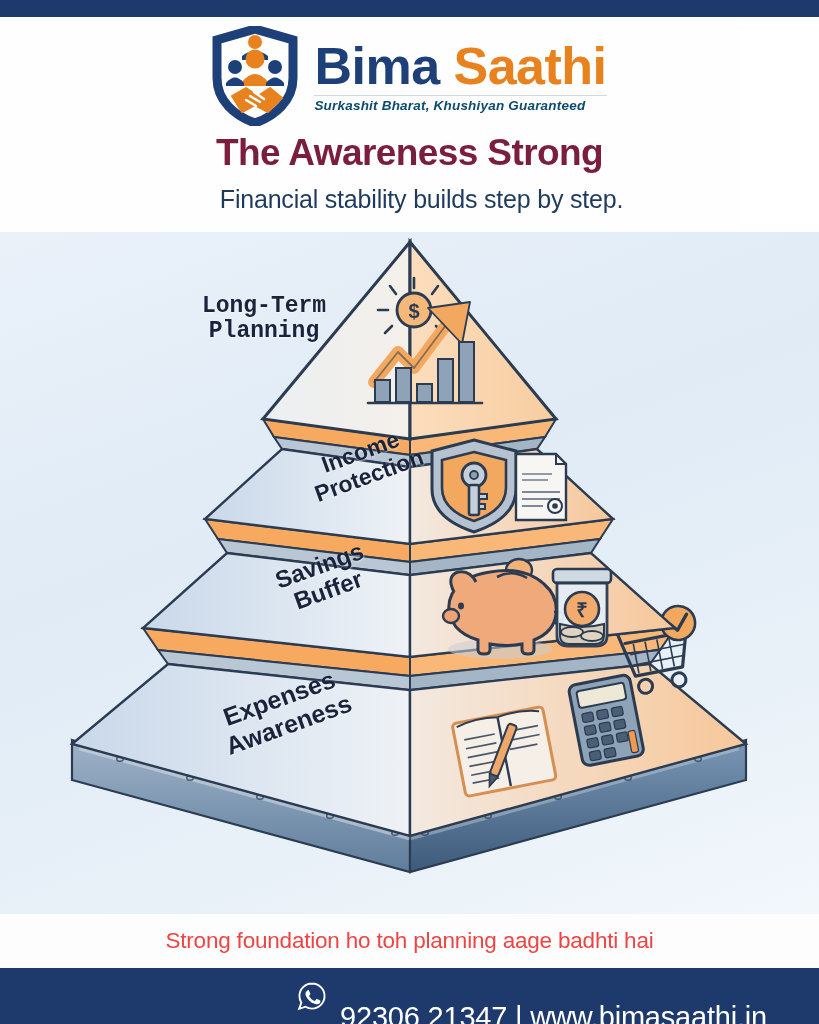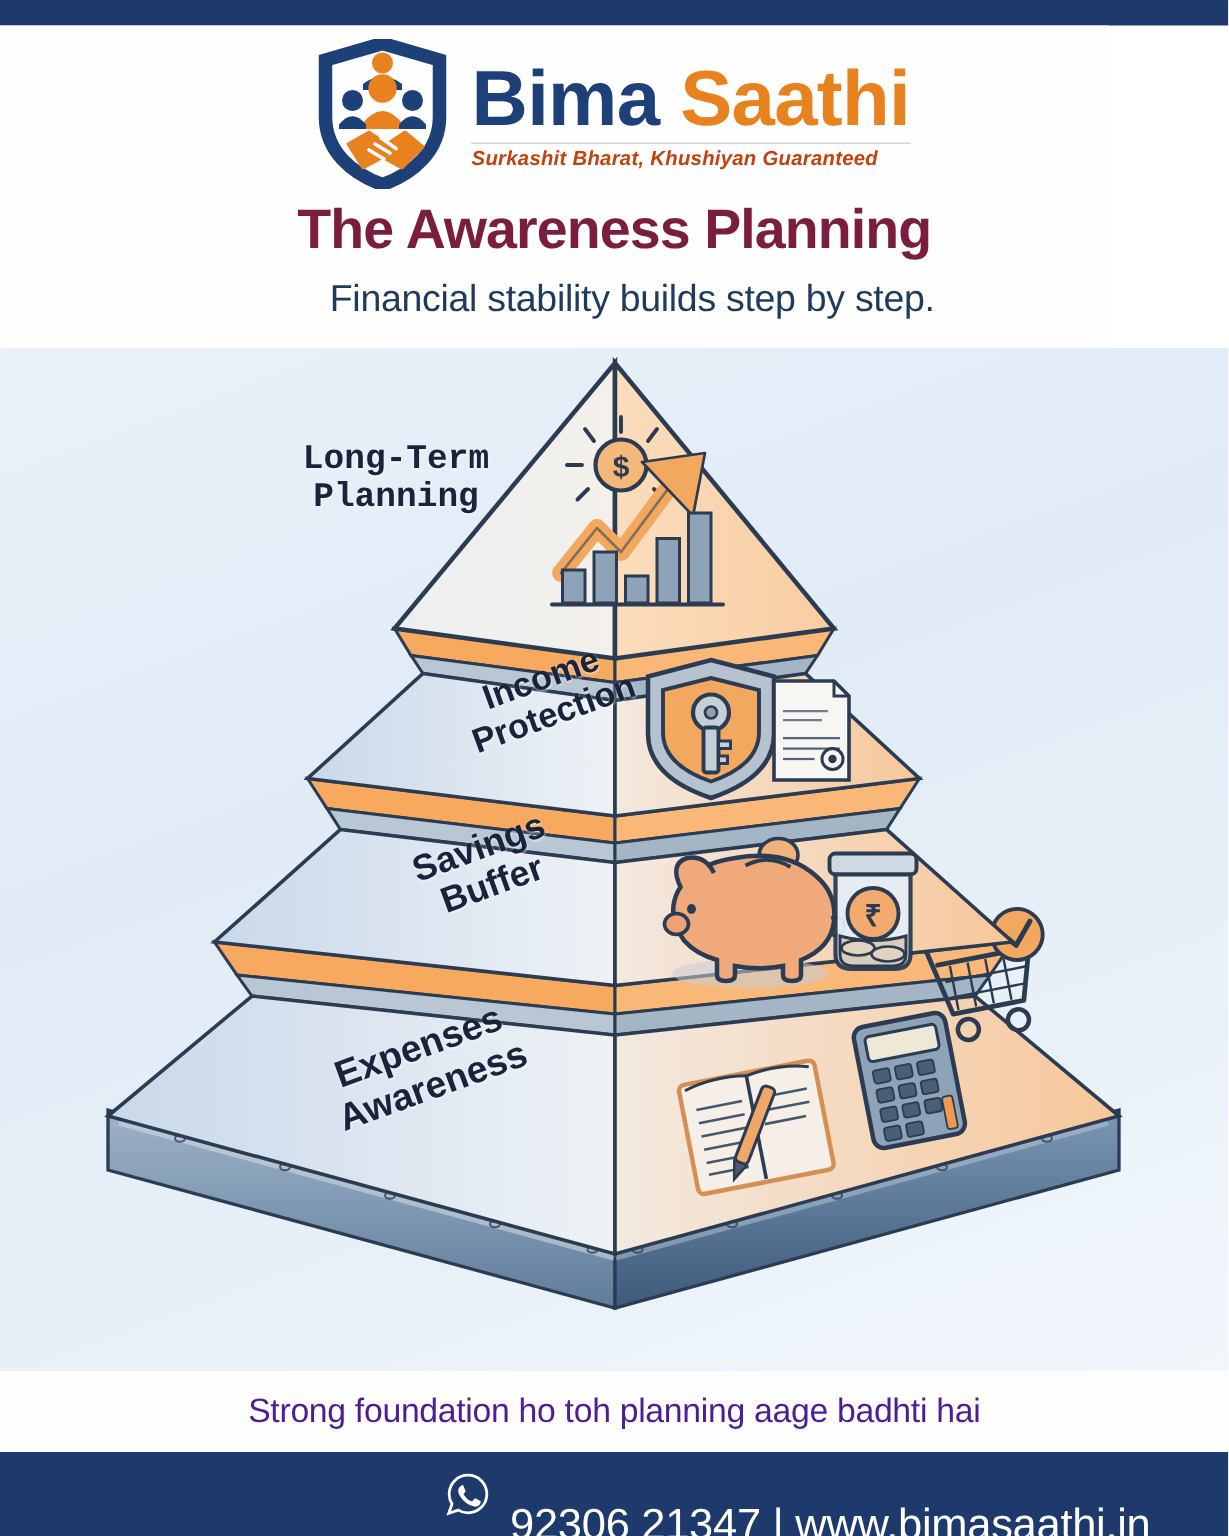--- a/index.html
+++ b/index.html
@@ -17,21 +17,21 @@
   
   .header { position:absolute; left:0; top:17px; width:739px; height:215px; background:#fefefe; }
 
   .logo-wrap { position:absolute; left:0; top:5px; width:819px; height:108px; display:flex; align-items:center; justify-content:center; gap:16px; }
   .logo-shield { width:86px; height:100px; flex:0 0 auto; }
   .logo-text { display:flex; flex-direction:column; align-items:flex-start; }
   .logo-name { font-size:52px; font-weight:bold; line-height:1.04; letter-spacing:-0.5px; white-space:nowrap; }
   .logo-bima { color:#1e4079; }
   .logo-saathi { color:#e8821e; }
   .logo-rule { width:100%; height:1px; background:#cfd7e2; margin:1px 0 2px; }
-  .logo-tag { font-size:13.5px; font-style:italic; font-weight:bold; color:#c2410c; letter-spacing:.2px; white-space:nowrap; }
+  .logo-tag { font-size:13.5px; font-style:italic; font-weight:bold; color:#0c4a6e; letter-spacing:.2px; white-space:nowrap; }
 
   .title { position:absolute; top:115px; left:0; width:819px; text-align:center;
     font-size:37px; font-weight:bold; color:#7b1d3c; letter-spacing:-0.6px; }
   .subtitle { position:absolute; top:168px; left:0; width:819px; text-align:center;
     font-size:25px; font-weight:500; color:#1e3a5c; letter-spacing:-0.2px;padding-left:24px; }
 
   
   .stage { position:absolute; left:0; top:232px; width:819px; height:682px;
     background:linear-gradient(160deg,#eaf1f9 0%,#e0ebf6 40%,#e9f1f8 75%,#f2f7fc 100%); }
   .stage svg { position:absolute; left:0; top:0; }
@@ -40,21 +40,21 @@
   .tier-label { position:absolute; color:#19243c; font-weight:bold; text-align:center; line-height:1.1;
     text-shadow:0 1px 2px rgba(255,255,255,.65); white-space:pre-line; }
   #lbl-0 { left:176px; top:62px;  width:176px; font-size:23px;font-family:Liberation Mono, monospace; }
   #lbl-1 { left:290px; top:207px; width:150px; font-size:23px; transform:rotate(-20deg); }
   #lbl-2 { left:244px; top:320px; width:160px; font-size:24px; transform:rotate(-20deg); }
   #lbl-3 { left:194px; top:452px; width:180px; font-size:25px; transform:rotate(-20deg); }
 
   
   .tagline { position:absolute; left:0; top:914px; width:819px; height:54px; background:#fdfdfd;
     display:flex; align-items:center; justify-content:center;
-    font-size:22.5px; color:#4c1d95; font-weight:500; letter-spacing:-0.2px; }
+    font-size:22.5px; color:#ef4444; font-weight:500; letter-spacing:-0.2px; }
 
   
   .footer { position:absolute; left:0; top:968px; width:819px; height:56px; background:#1e3a6d;
     display:flex; align-items:center; justify-content:flex-end; padding-right:52px; gap:13px; }
   .wa-icon { width:30px; height:30px; flex:0 0 auto; }
   .footer-text { color:#fff; font-size:29px; letter-spacing:-0.2px; white-space:nowrap;margin-top:43px; }
 </style>
 </head>
 <body>
 
@@ -79,21 +79,21 @@
         <path d="M34 74 L44 80 M38 70 L48 76 M42 66 L52 73" stroke="#fff" stroke-width="2.4" stroke-linecap="round"></path>
       </svg>
 
       <div class="logo-text">
         <div class="logo-name"><span class="logo-bima">Bima</span> <span class="logo-saathi">Saathi</span></div>
         <div class="logo-rule"></div>
         <div class="logo-tag">Surkashit Bharat, Khushiyan Guaranteed</div>
       </div>
     </div>
 
-    <div class="title">The Awareness Planning</div>
+    <div class="title">The Awareness Strong</div>
     <div class="subtitle">Financial stability builds step by step.</div>
   </div>
 
   <div class="stage">
     <svg width="819" height="682" viewBox="0 0 819 682">
       <defs>
         <linearGradient id="gLeft" x1="0" y1="0" x2="1" y2="0">
           <stop offset="0%" stop-color="#c9d8ea"></stop>
             <stop offset="100%" stop-color="#eef2f6"></stop>
         </linearGradient>

